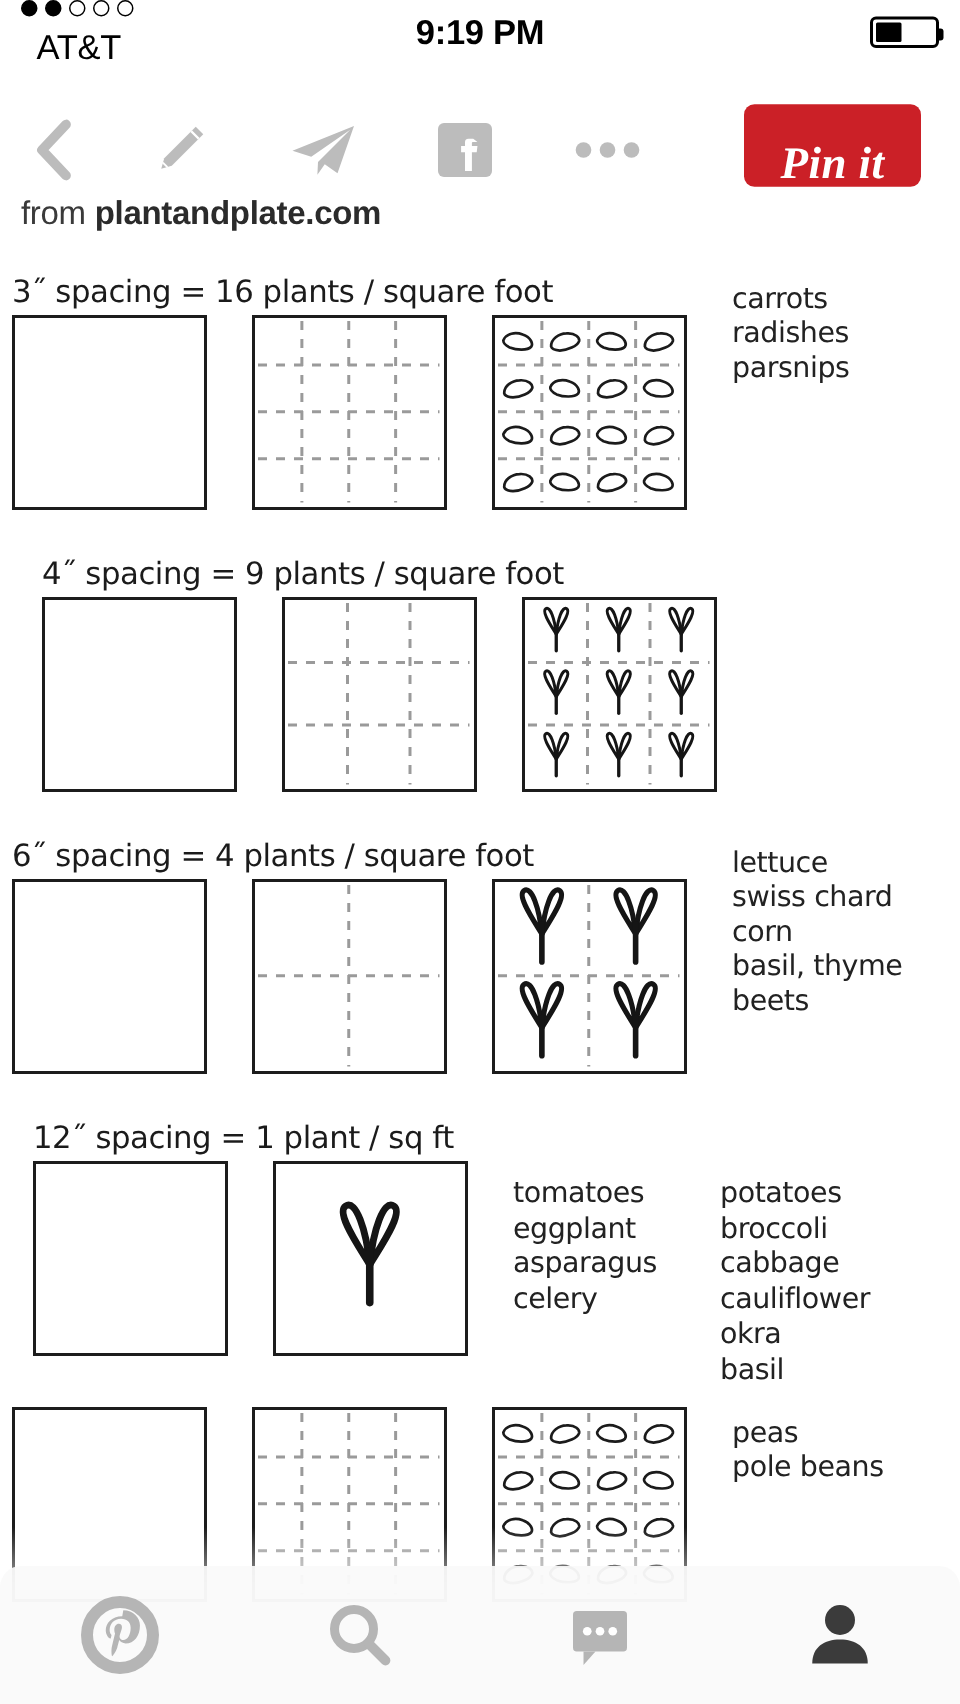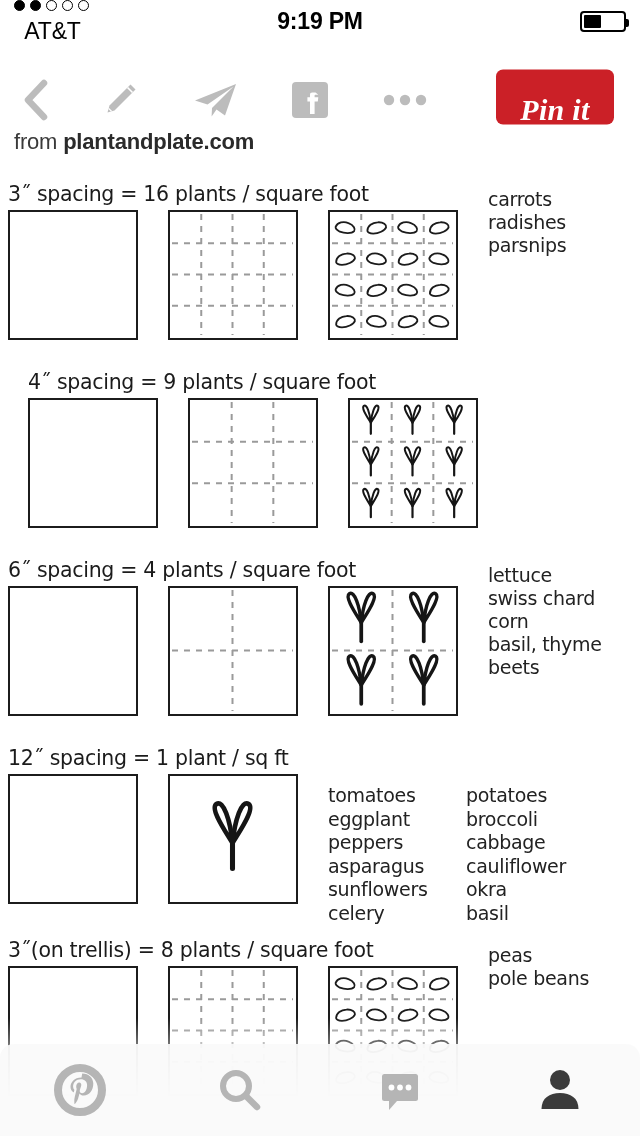--- a/index.html
+++ b/index.html
@@ -388,58 +388,55 @@
     </div>
     <div class="plants">
       <div>lettuce</div>
       <div>swiss chard</div>
       <div>corn</div>
       <div>basil, thyme</div>
       <div>beets</div>
     </div>
   </div>
 
-  <div class="row" style="margin-top:28px;">
+  <div class="row" style="margin-top:28px;padding-left:14px;">
     <div class="row-title">12˝ spacing = 1 plant / sq ft</div>
     <div class="boxes">
       <div class="sqbox b1"></div>
       <div class="sqbox b2">
         <svg width="125" height="125" viewBox="0 0 125 125" class="gridsvg">
             <g transform="translate(62.5,62.5)">
               <g transform="scale(2.3)">
                 <path d="M0 2 C-3 -3 -10 -13 -7 -15 C-4 -17 -1 -8 0 2 Z" fill="none" stroke="#151515" stroke-width="2" stroke-linejoin="round"></path>
                 <path d="M0 2 C3 -3 10 -13 7 -15 C4 -17 1 -8 0 2 Z" fill="none" stroke="#151515" stroke-width="2" stroke-linejoin="round"></path>
                 <path d="M0 13 C0 6 0 2 0 -2" stroke="#151515" stroke-width="2.2" fill="none" stroke-linecap="round"></path>
               </g>
             </g>
           </svg>
       </div>
       <div class="plants2col">
         <div class="col c1">
           <div>tomatoes</div>
           <div>eggplant</div>
-          <div>peppers</div>
           <div>asparagus</div>
-          <div>sunflowers</div>
           <div>celery</div>
         </div>
         <div class="col c2">
           <div>potatoes</div>
           <div>broccoli</div>
           <div>cabbage</div>
           <div>cauliflower</div>
           <div>okra</div>
           <div>basil</div>
         </div>
       </div>
     </div>
   </div>
 
   <div class="row" style="margin-top:32px;">
-    <div class="row-title">3˝(on trellis) = 8 plants / square foot</div>
     <div class="boxes">
       <div class="sqbox b1"></div>
       <div class="sqbox b2">
         <svg width="125" height="125" viewBox="0 0 125 125" class="gridsvg">
             <line x1="31.25" y1="2" x2="31.25" y2="123" stroke="#9a9a9a" stroke-width="2" stroke-dasharray="6 6"></line>
             <line x1="2" y1="31.25" x2="123" y2="31.25" stroke="#9a9a9a" stroke-width="2" stroke-dasharray="6 6"></line>
             <line x1="62.5" y1="2" x2="62.5" y2="123" stroke="#9a9a9a" stroke-width="2" stroke-dasharray="6 6"></line>
             <line x1="2" y1="62.5" x2="123" y2="62.5" stroke="#9a9a9a" stroke-width="2" stroke-dasharray="6 6"></line>
             <line x1="93.75" y1="2" x2="93.75" y2="123" stroke="#9a9a9a" stroke-width="2" stroke-dasharray="6 6"></line>
             <line x1="2" y1="93.75" x2="123" y2="93.75" stroke="#9a9a9a" stroke-width="2" stroke-dasharray="6 6"></line>

